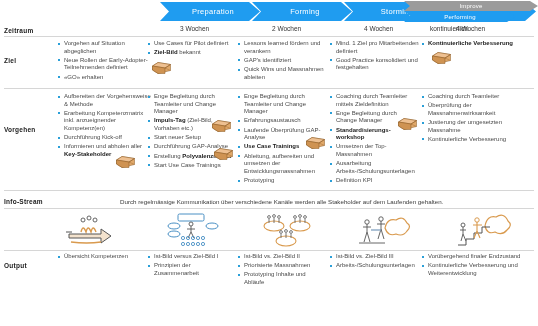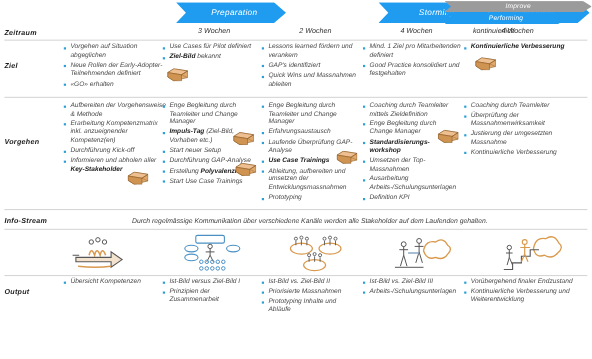--- a/index.html
+++ b/index.html
@@ -6,21 +6,20 @@
   html, body {
     width: 538px; height: 326px;
     background: #ffffff;
     font-family: "Liberation Sans", sans-serif;
     overflow: hidden;
   }
   #board {
     position: relative;
     width: 538px; height: 234px;
     background: #ffffff;
-    font-style: italic;
   }
 
   
   
 
   .rowlabel {
     position: absolute;
     left: 4px;
     font-size: 6.5px;
     font-weight: bold;
@@ -134,20 +133,23 @@
   }
 </style>
 </head>
 <body>
 
 <div id="board">
 
   <div id="phasebar">
     <div class="arrow first" style="left:160px; width:100px;">
       <span class="alabel">Preparation</span>
+    </div>
+    <div class="arrow" style="left:252px; width:100px;">
+      <span class="alabel">Forming</span>
     </div>
     <div class="arrow" style="left:344px; width:100px;">
       <span class="alabel">Storming</span>
     </div>
     <div class="arrow" style="left:436px; width:100px;">
       <span class="alabel">Norming</span>
     </div>
 
     <div class="arrow-improve">
       <span>Improve</span>

